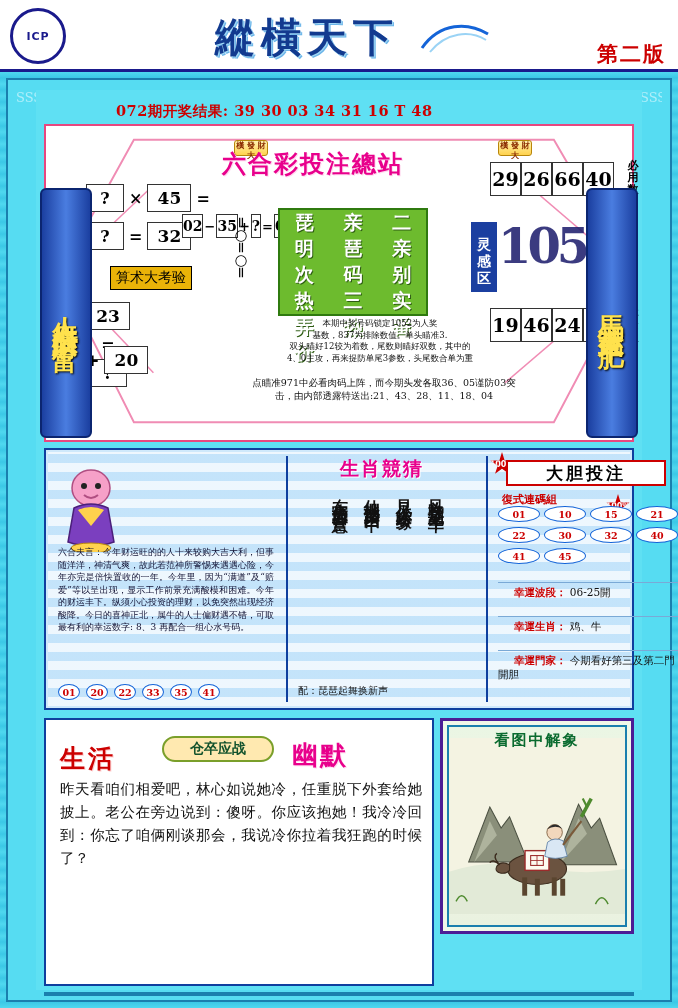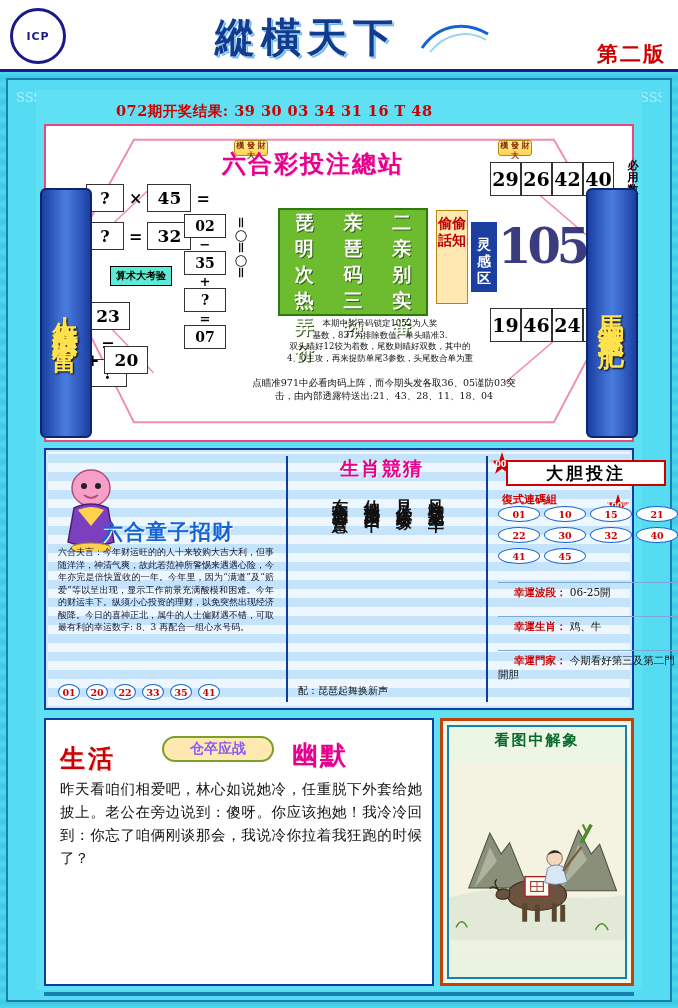--- a/index.html
+++ b/index.html
@@ -113,27 +113,27 @@
     font-size:16px; font-weight:bold; color:#000;
   }
   .numbox {
     width:44px; height:28px; border:1.5px solid #333; background:#fff;
     display:inline-flex; align-items:center; justify-content:center;
     font-size:17px; font-weight:bold; color:#000;
   }
   .mrow { position:absolute; display:flex; align-items:center; gap:5px; font-size:16px; font-weight:bold;}
   .suan {
     position:absolute; left:24px; top:92px;
-    border:1.5px solid #000; background:#5eead4;
-    padding:2px 5px; font-size:10px; font-weight:bold; color:#000;
+    border:1.5px solid #000; background:#eab308;
+    padding:2px 5px; font-size:14px; font-weight:normal; color:#000;
     font-family:"DejaVu Serif", serif;
   }
   .vstack {
     position:absolute; left:96px; top:40px; width:46px;
-    display:flex; flex-direction:column; align-items:center; gap:1px;
+    display:flex; flex-direction:row; align-items:center; gap:1px;
   }
   .vstack .numbox, .vstack .qbox { width:42px; height:24px; font-size:14px;}
   .vop { font-size:13px; font-weight:bold; line-height:11px; }
   .brace {
     position:absolute; left:146px; top:44px;
     font-size:15px; font-weight:bold; color:#000;
     writing-mode:vertical-rl;
     letter-spacing:-1px;
     font-family:"DejaVu Serif", serif;
   }
@@ -307,37 +307,37 @@
   .bot-title-life {
     position:absolute; left:14px; top:22px;
     font-size:25px; font-weight:bold; color:#cc0000;
     font-family:"DejaVu Serif", serif; letter-spacing:3px;
     text-shadow:1px 1px 0 #ffcfcf;
   }
   .bot-tag {
     position:absolute; left:116px; top:16px; width:112px; height:26px;
     background:#ffe9b0; border:2px solid #7a9f2a; border-radius:13px;
     display:flex; align-items:center; justify-content:center;
-    font-size:14px; font-weight:bold; color:#8b5cf6;
+    font-size:14px; font-weight:bold; color:#14532d;
     font-family:"DejaVu Serif", serif;
   }
   .bot-title-humor {
     position:absolute; left:246px; top:18px;
     font-size:26px; font-weight:bold; color:#e8008c;
     font-family:"DejaVu Serif", serif; letter-spacing:2px;
     text-shadow:1px 1px 0 #ffd9ef;
   }
   .bot-text {
     position:absolute; left:14px; top:58px; width:362px;
     font-size:14.5px; line-height:23px; color:#111;
     font-family:"DejaVu Serif", serif; text-align:justify;
   }
   .panel-pic {
-    position:absolute; left:404px; top:628px; right:8px; height:268px;
-    background:#f0f8e8; border:3px solid #c2410c;
+    position:absolute; left:404px; top:628px; right:8px; height:216px;
+    background:#f0f8e8; border:3px solid #4c1d95;
     padding:3px;
   }
   .pic-inner {
     position:absolute; inset:4px;
     border:2px solid #1a7fae;
     background:linear-gradient(#eaf6e4 0%, #f6f3e2 55%, #e9f2e0 100%);
     overflow:hidden;
   }
   .pic-caption {
     position:absolute; left:0; top:4px; width:100%;
@@ -438,28 +438,27 @@
             <span>别</span>
             <span>热</span>
             <span>三</span>
             <span>实</span>
             <span>弄</span>
             <span>热</span>
             <span>番</span>
             <span>价</span>
           </div>
 
-          <div class="secret-box">偷偷話知</div>
           <div class="ling-box">灵感区</div>
           <div class="big1052">1052</div>
 
           <div class="numgrid">
             <div class="ncell">29</div>
             <div class="ncell">26</div>
-            <div class="ncell">42</div>
+            <div class="ncell">66</div>
             <div class="ncell">40</div>
           </div>
           <div class="side-label" style="left:578px; top:34px;">必用数</div>
 
           <div class="numgrid2">
             <div class="ncell">19</div>
             <div class="ncell">46</div>
             <div class="ncell">24</div>
             <div class="ncell">16</div>
           </div>
@@ -485,21 +484,20 @@
           <div class="mid-col col1">
             <svg class="mascot" viewBox="0 0 70 84">
               <ellipse cx="35" cy="20" rx="19" ry="18" fill="#f6a0c8" stroke="#b04e82" stroke-width="1.5"></ellipse>
               <circle cx="28" cy="18" r="3" fill="#222"></circle>
               <circle cx="42" cy="18" r="3" fill="#222"></circle>
               <path d="M28 27 q7 6 14 0" stroke="#b04e82" stroke-width="2" fill="none"></path>
               <path d="M18 40 q17 -8 34 0 l6 34 q-23 8 -46 0 z" fill="#7b3fbf" stroke="#4a1f7a" stroke-width="1.5"></path>
               <path d="M22 42 q13 -6 26 0 l-13 16 z" fill="#ffd24d"></path>
               <ellipse cx="35" cy="80" rx="20" ry="5" fill="#ffd24d" stroke="#b8860b"></ellipse>
             </svg>
-            <div class="mid-title1">六合童子招财</div>
             <div class="mid-body">六合夫言：今年财运旺的的人十来较购大吉大利，但事随洋洋，神清气爽，故此若范神所警惕来遇遇心险，今年亦完是倍快置收的一年。今年里，因为“满道”及“赔爱”等以呈出现，显示工作前景充满酸模和困难。今年的财运丰下。纵须小心投资的理财，以免突然出现经济酸降。今日的喜神正北，属牛的人士偏财遇不错，可取最有利的幸运数字: 8、3 再配合一组心水号码。</div>
             <div class="ball-row">
               <span class="ball">01</span>
               <span class="ball">20</span>
               <span class="ball">22</span>
               <span class="ball">33</span>
               <span class="ball">35</span>
               <span class="ball">41</span>
             </div>
           </div>

